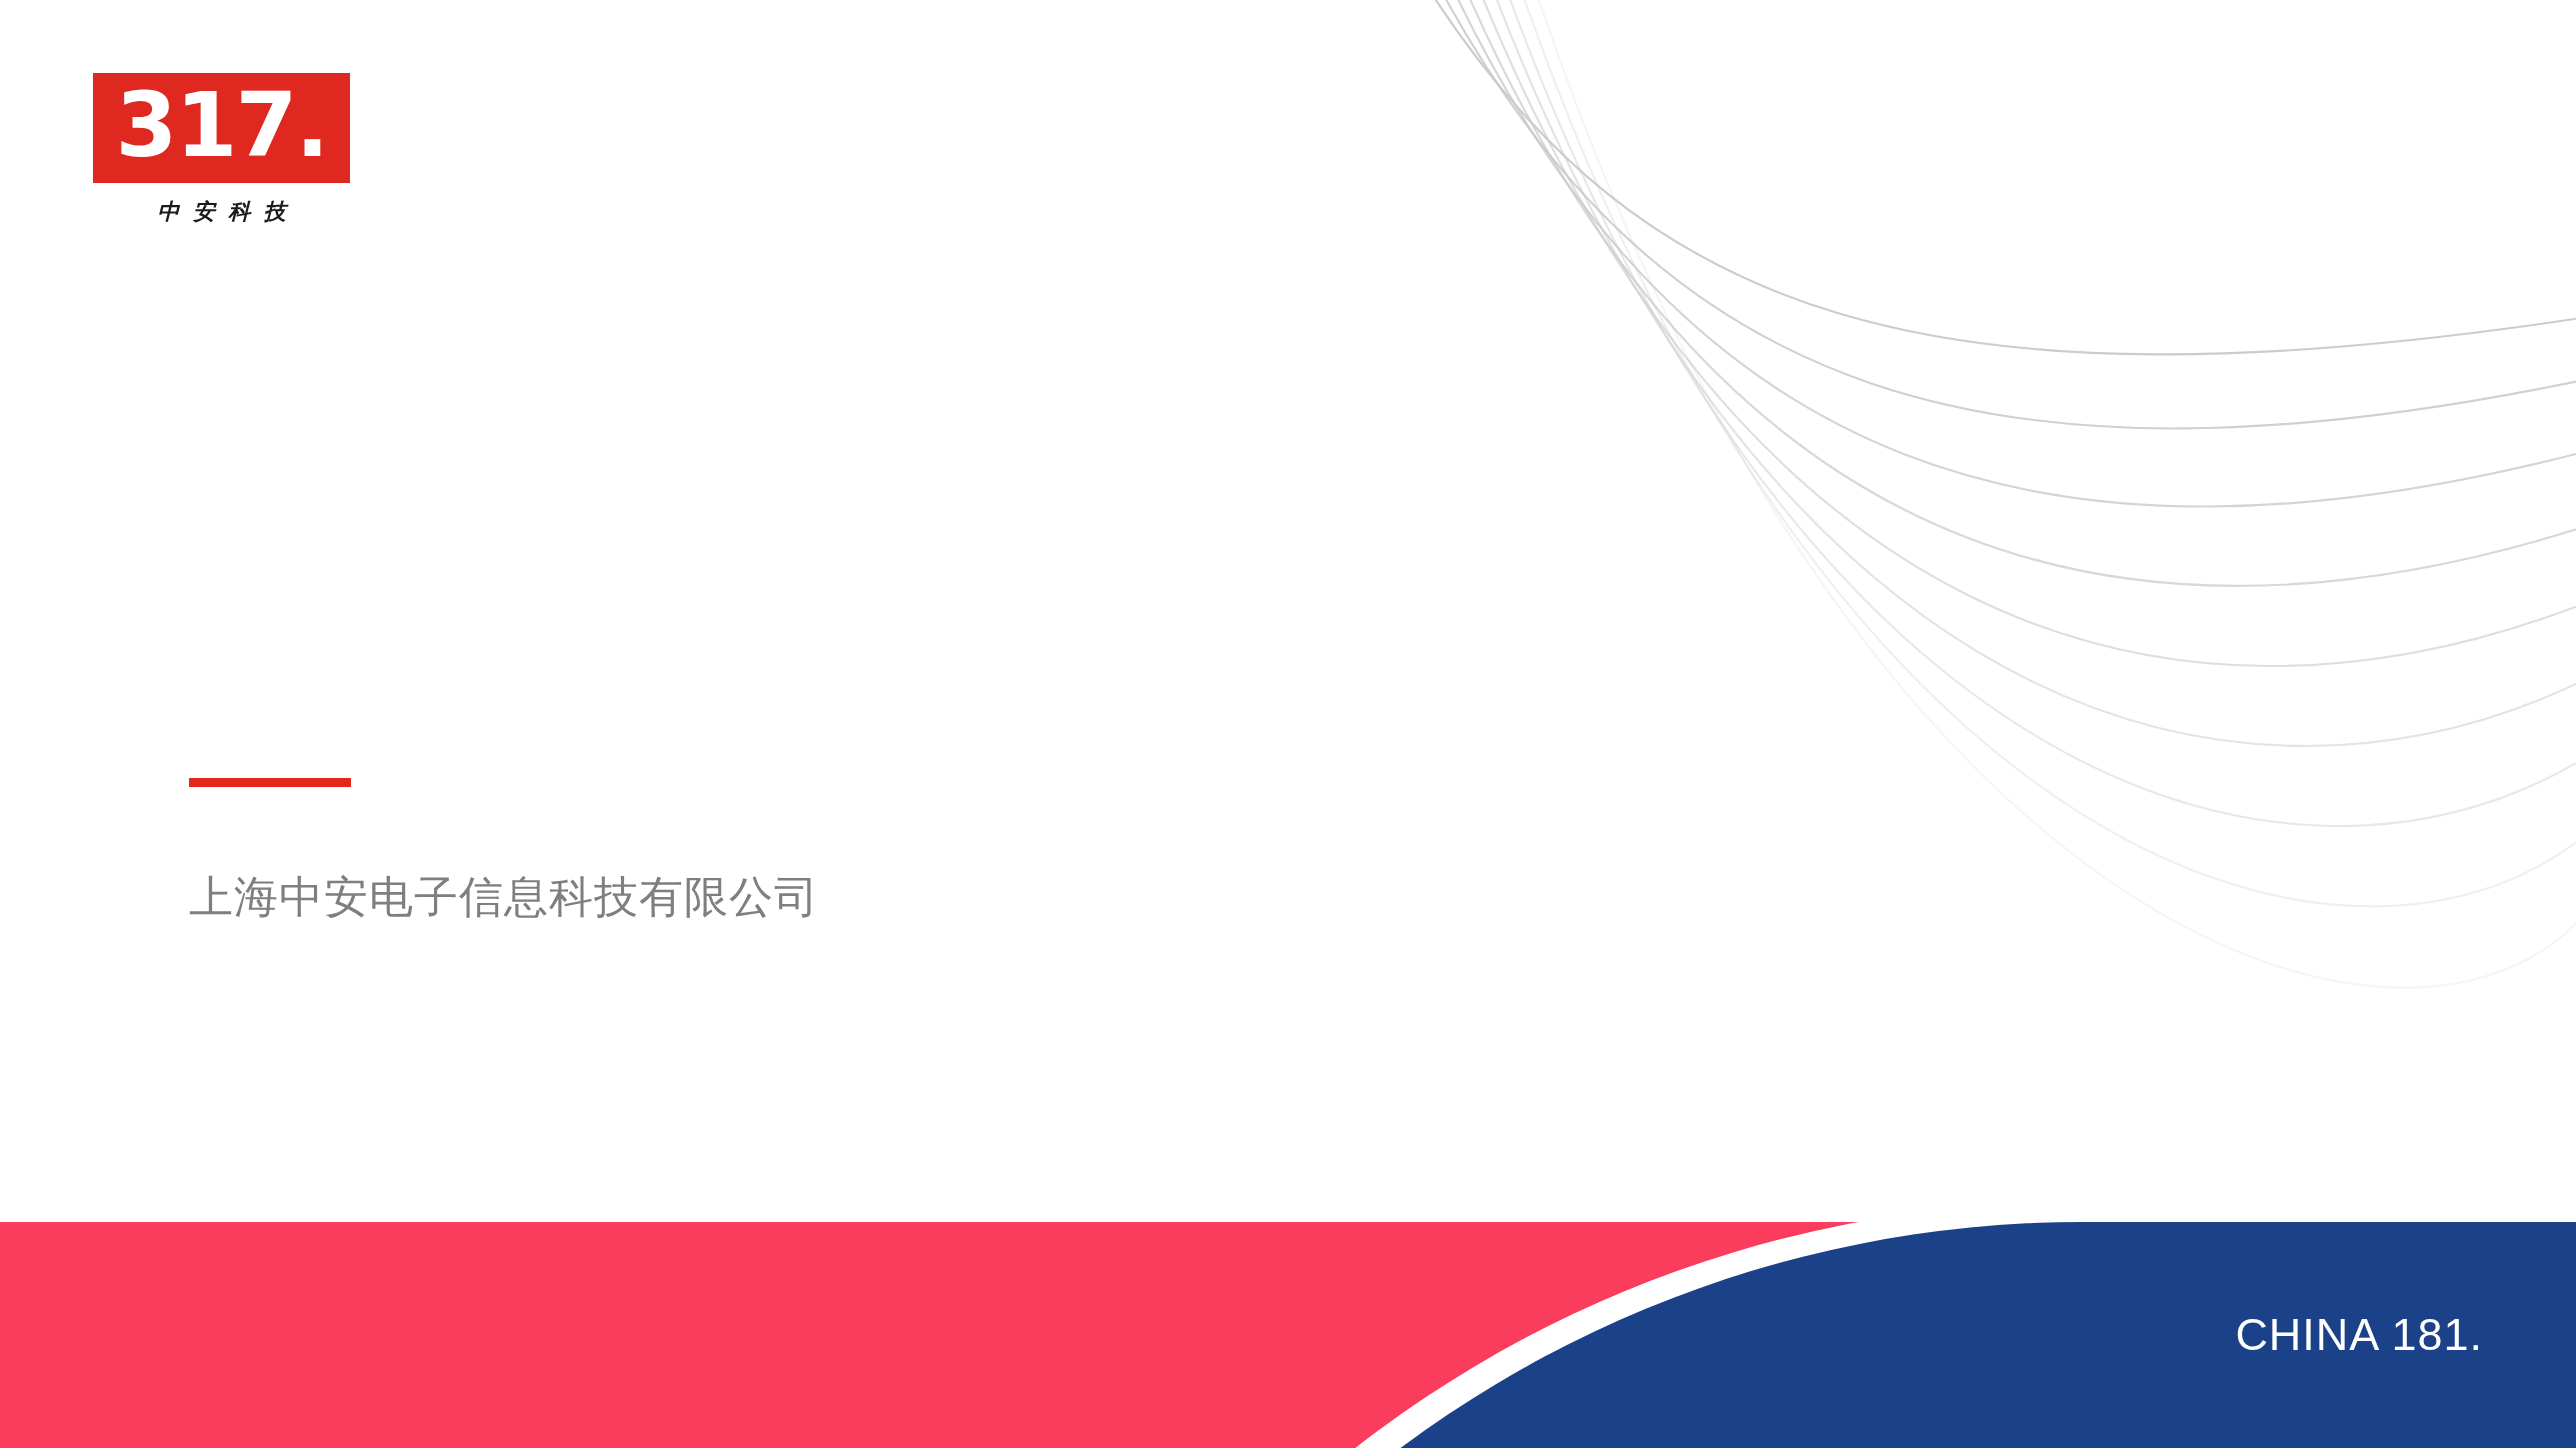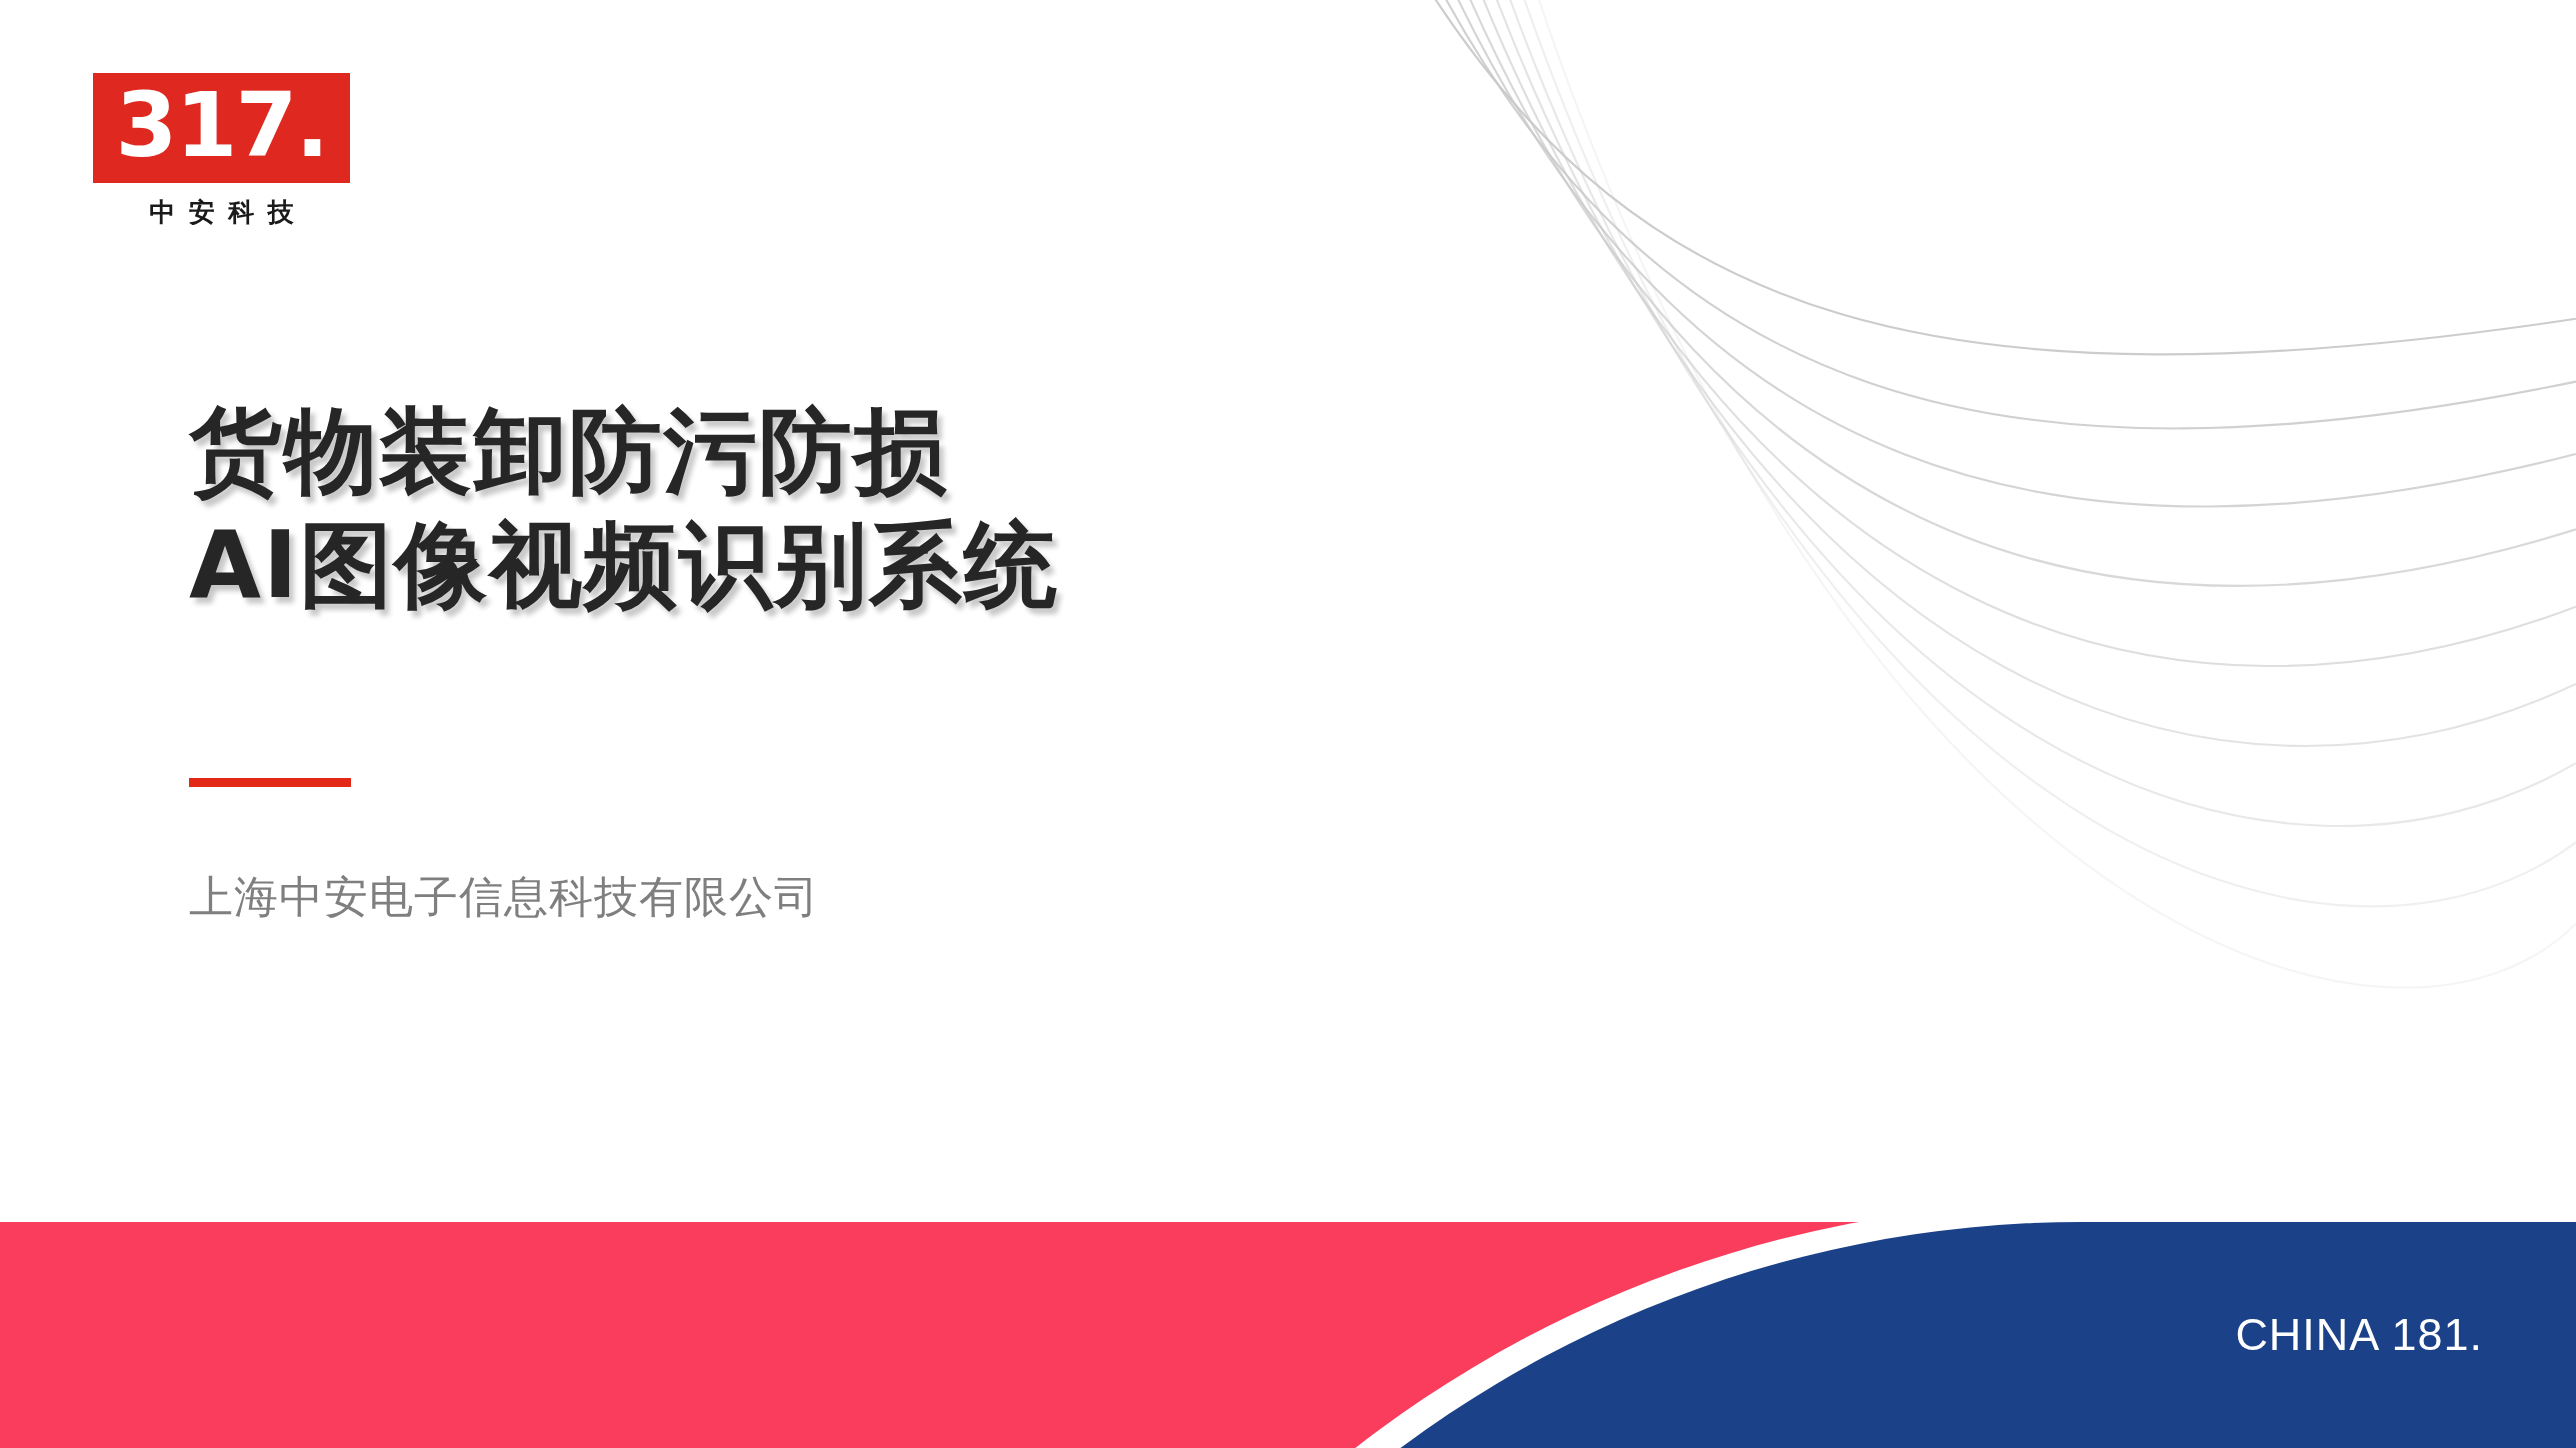--- a/index.html
+++ b/index.html
@@ -50,26 +50,27 @@
     letter-spacing: -1.9px;
     transform: translateY(-2.9px);
     white-space: nowrap;
   }
   #logo-cn {
     margin-top: 13.5px;
     width: 257px;
     text-align: center;
     font-family: "DejaVu Sans", sans-serif;
     font-weight: bold;
-    font-size: 26px;
+    font-size: 22px;
     line-height: 30px;
     color: #1a1a1a;
     letter-spacing: 13.5px;
     text-indent: 13.5px;
     white-space: nowrap;
+    font-style: italic;
   }
 
   
   #headline {
     position: absolute;
     left: 189px;
     top: 394px;
     width: 1352px;
   }
   .headline-line {
@@ -174,24 +175,20 @@
     </g>
   </svg>
 
   <div id="logo-block">
     <div id="logo-mark">
       <span id="logo-wordmark">317.</span>
     </div>
     <div id="logo-cn">中安科技</div>
   </div>
 
-  <div id="headline">
-    <div class="headline-line">货物装卸防污防损</div>
-    <div class="headline-line">AI图像视频识别系统</div>
-  </div>
 
   <div id="red-rule"></div>
 
   <div id="subtitle">上海中安电子信息科技有限公司</div>
 
   <div id="bottom-banner">
     <div id="banner-red"></div>
     <div id="banner-white-arc"></div>
     <div id="banner-blue-arc"></div>
     <div id="banner-label">CHINA 181.</div>

